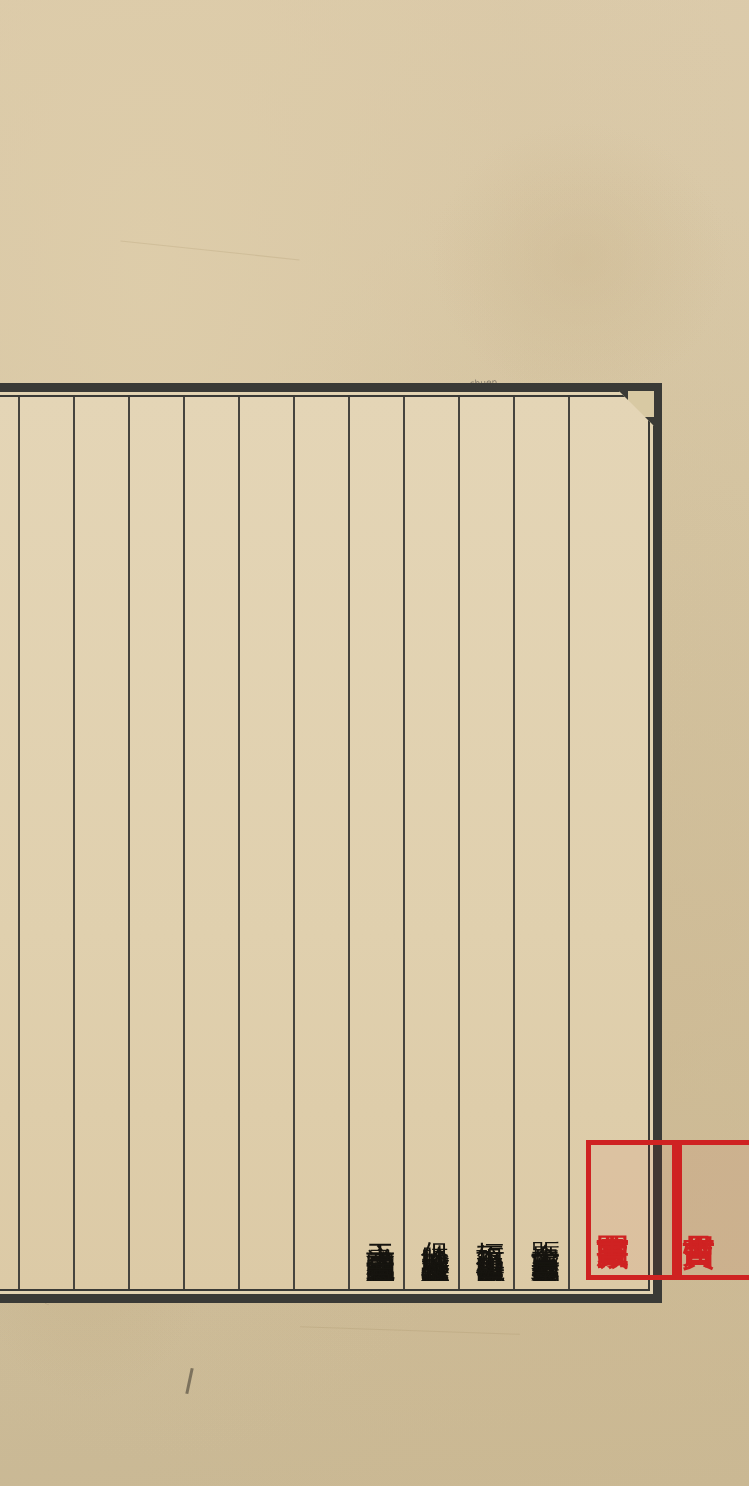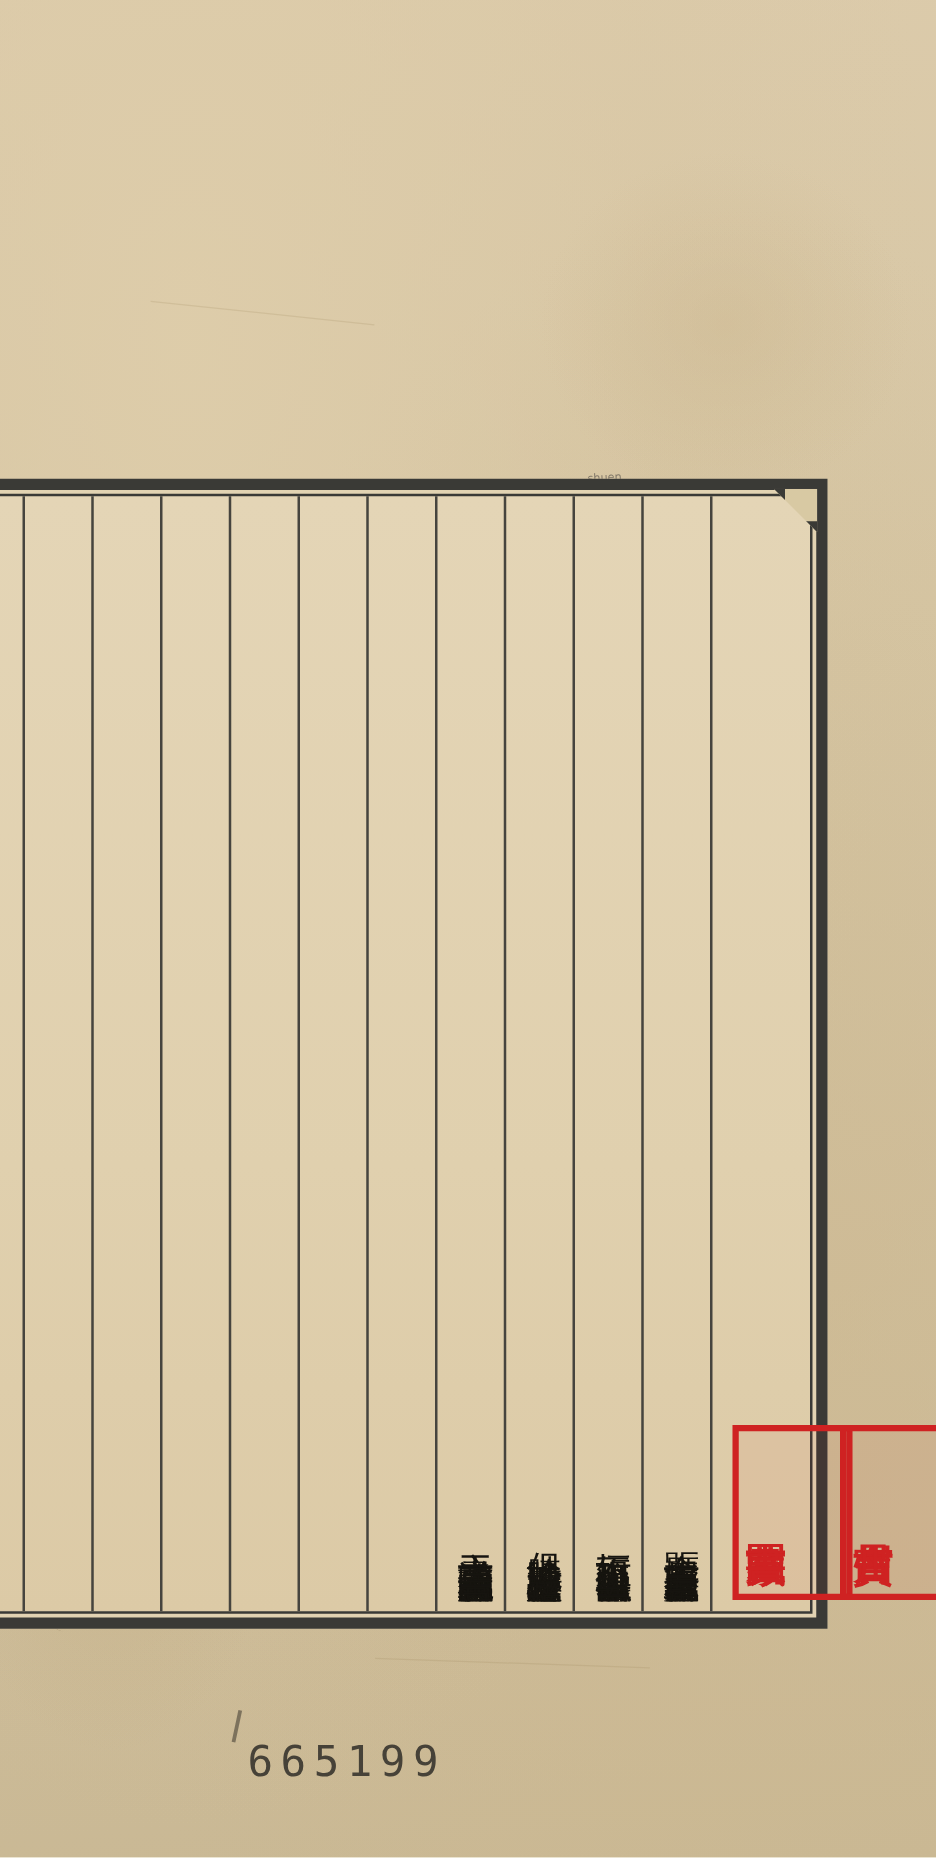--- a/index.html
+++ b/index.html
@@ -277,15 +277,14 @@
   </div>
 
   <div class="seal seal1">
     <span>蒙園藏書</span>
   </div>
   <div class="seal seal2">
     <span>古寶昌州</span>
   </div>
 
   <div class="pencil-mark"></div>
-  <div class="accession">665199</div>
 
 </div>
 
 </body></html>

